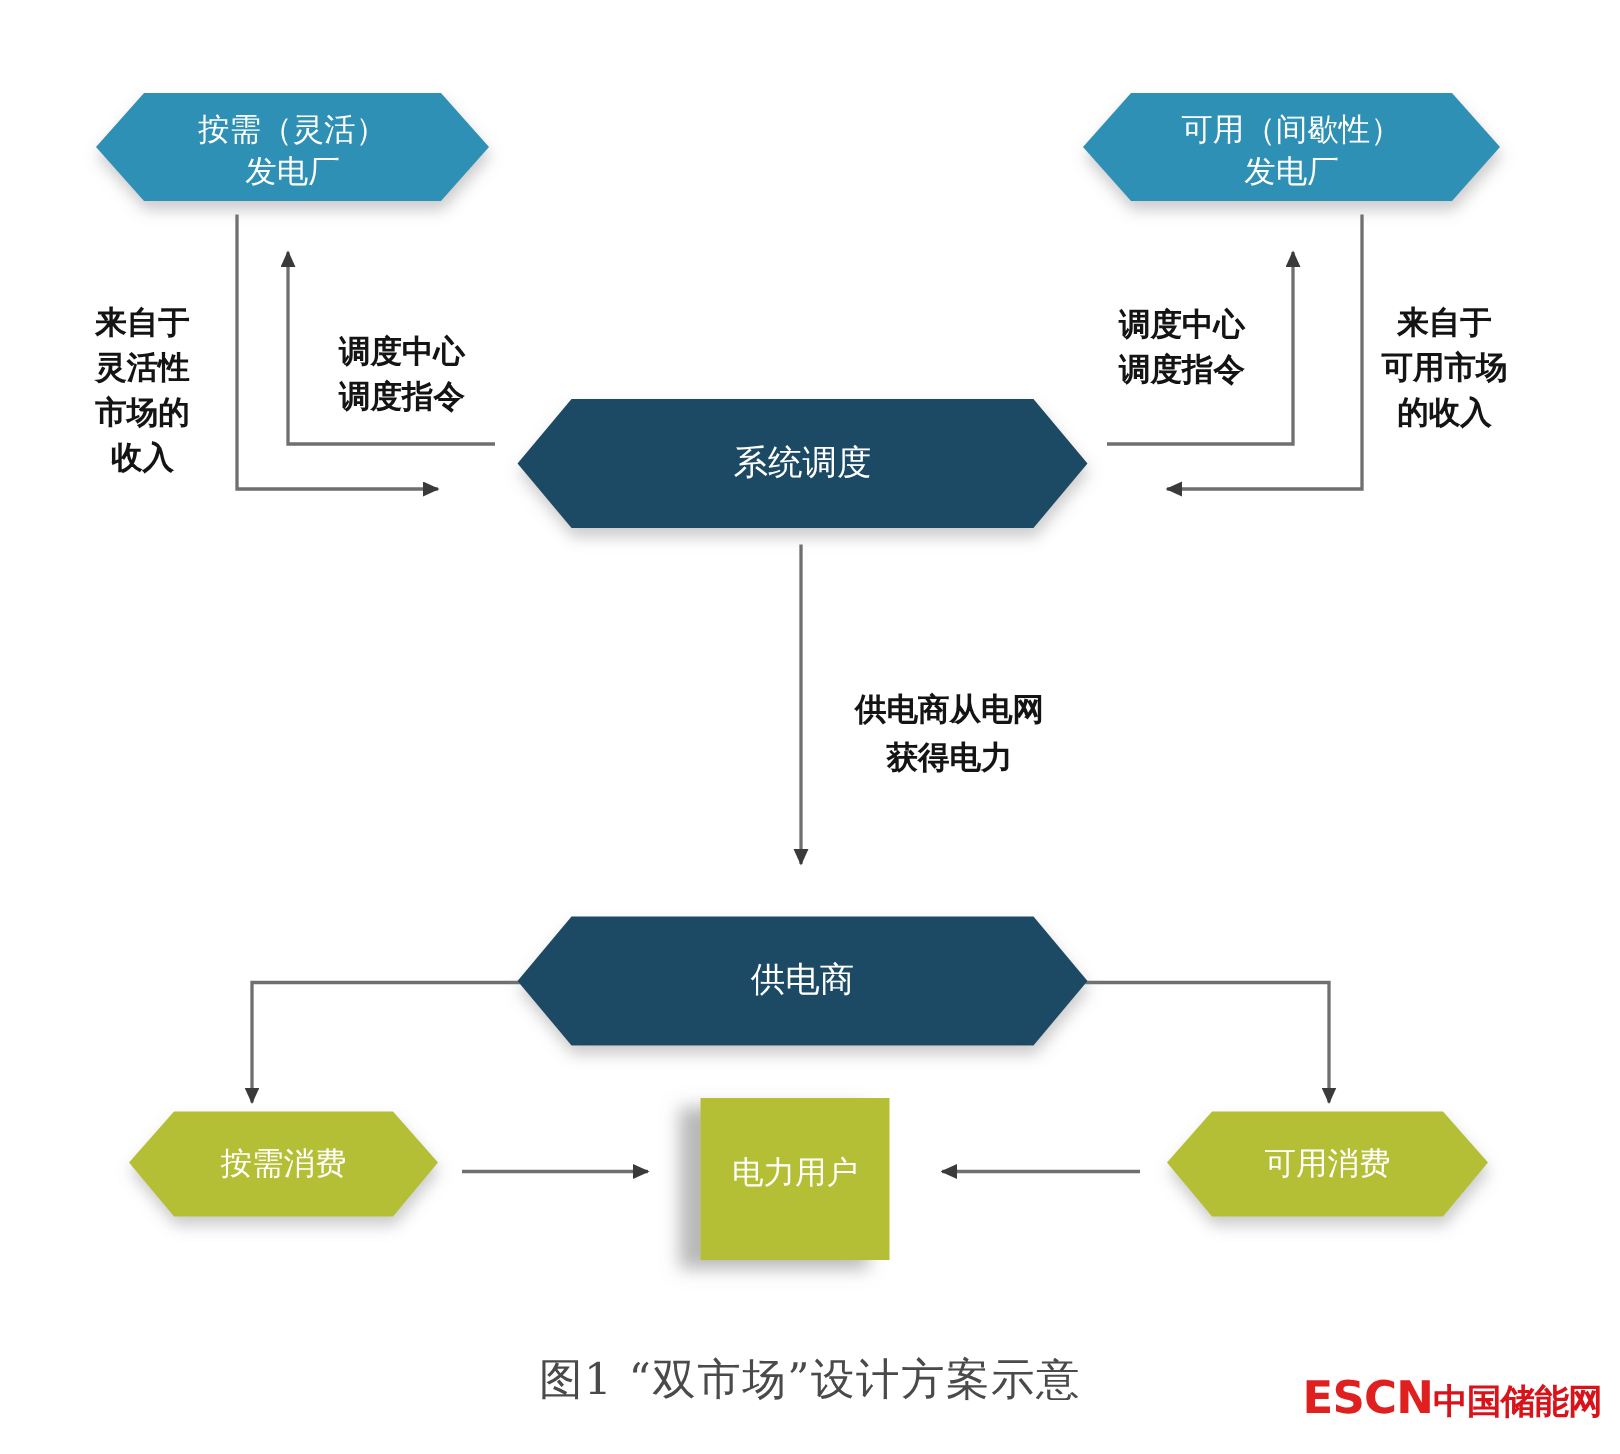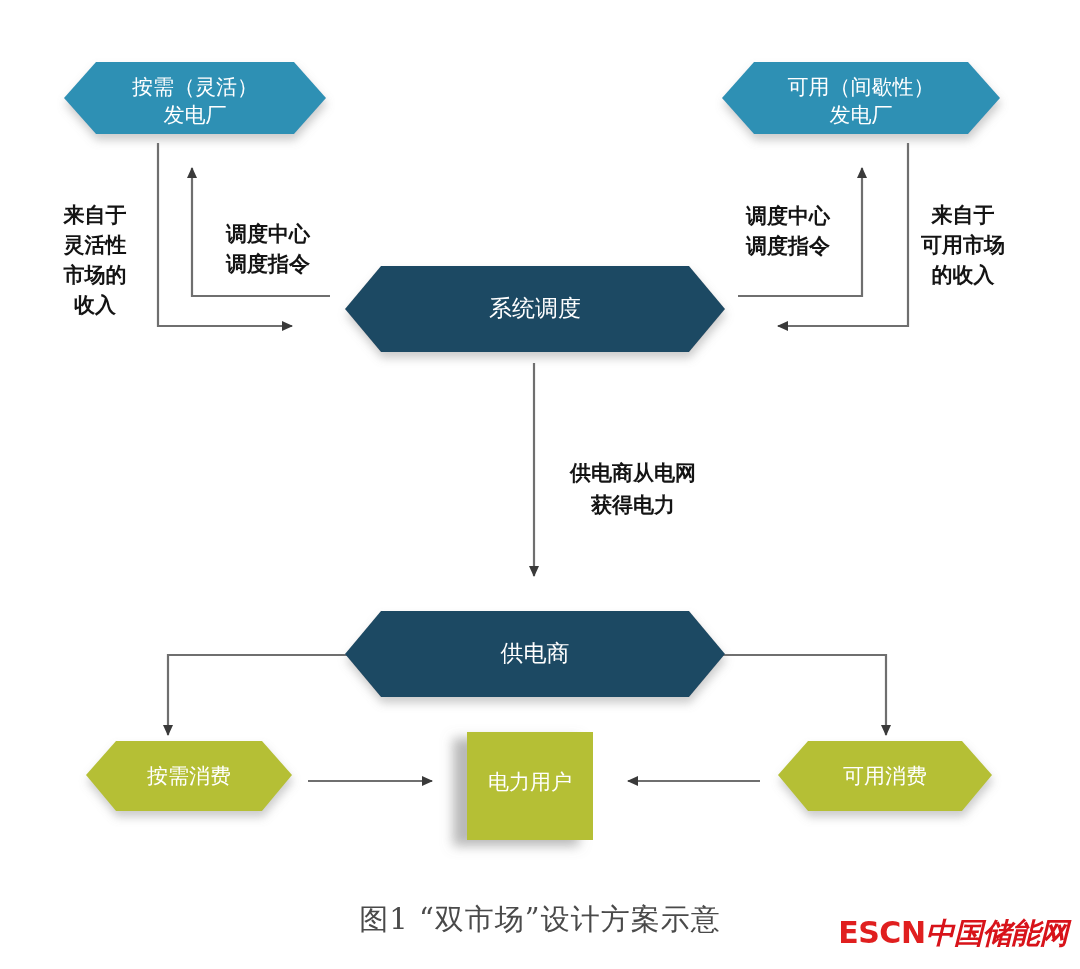--- a/index.html
+++ b/index.html
@@ -63,23 +63,22 @@
     font-size: 30px;
     font-weight: 700;
     color: #e01f1f;
     letter-spacing: -0.5px;
     line-height: 1;
     white-space: nowrap;
   }
   .logo .logo-cn {
     color: #d8131a;
     font-family: "DejaVu Sans", "Liberation Sans", sans-serif;
-    font-size: 29px;
+    font-size: 23px;
     font-weight: 700;
-    font-style: italic;
   }
   .bottomrule {
     position: absolute;
     left: 0;
     top: 966px;
     width: 1080px;
     height: 3px;
     background: #ffffff;
   }
 </style>

